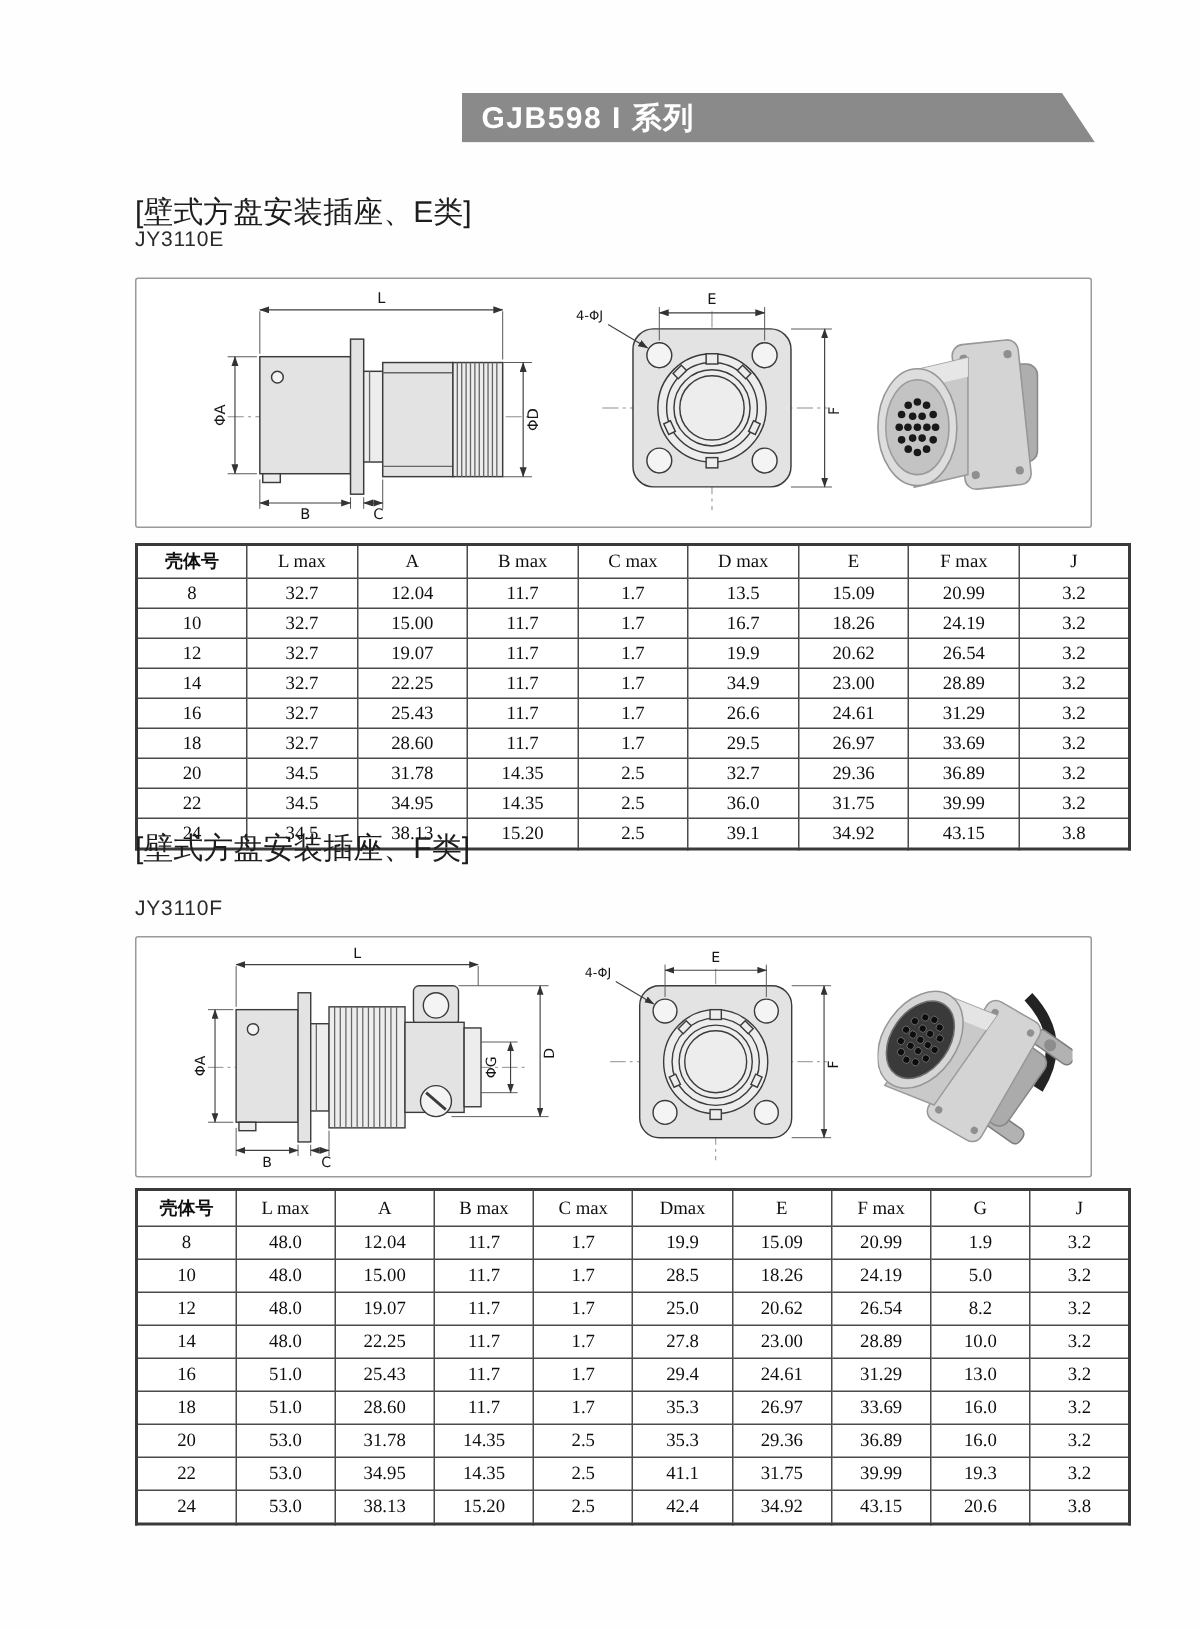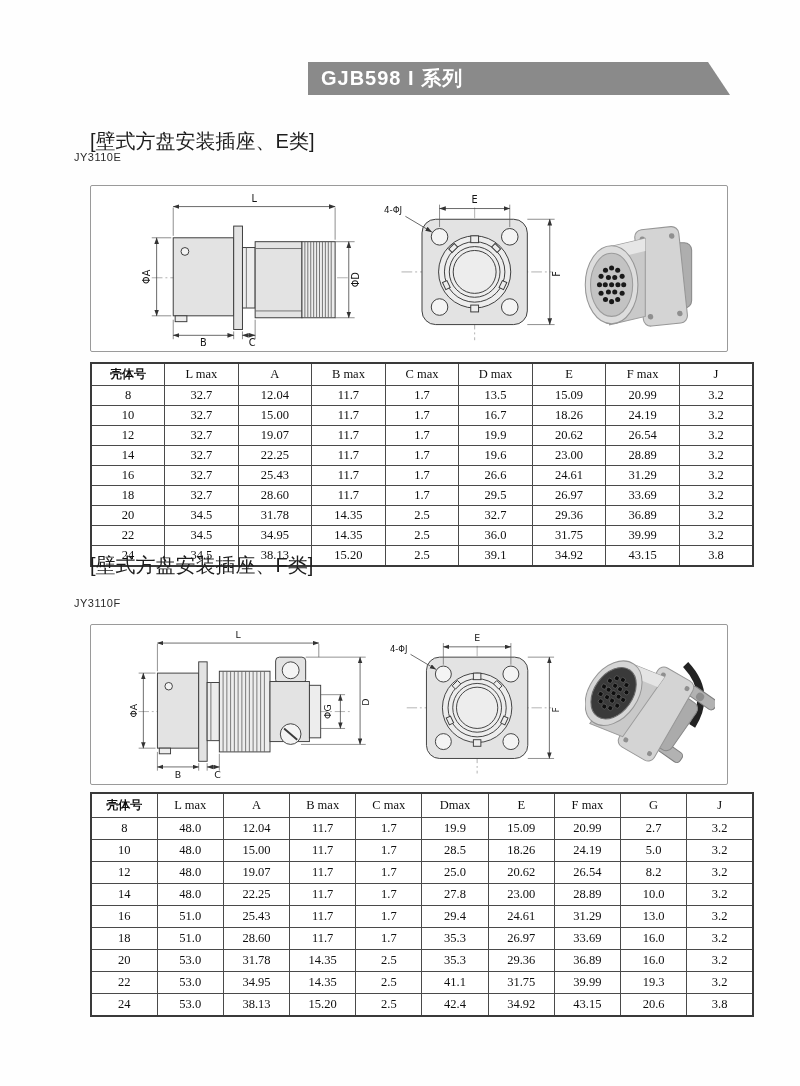--- a/index.html
+++ b/index.html
@@ -7,21 +7,21 @@
         font-family:"Liberation Sans",sans-serif;}
 
   
   .banner{position:absolute;left:308px;top:62px;width:422px;height:33px;background:#8a8a8a;
           clip-path:polygon(0 0,calc(100% - 22px) 0,100% 100%,0 100%);
           display:flex;align-items:center;padding-left:13px;box-sizing:border-box;}
   .banner span{color:#ffffff;font-weight:bold;font-size:20px;letter-spacing:1px;
                font-family:"Liberation Sans",sans-serif;}
 
   .sec-bracket{position:absolute;left:90px;font-size:20px;color:#1d1d1d;}
-  .sec-model{position:absolute;left:74px;font-size:11px;color:#2a2a2a;letter-spacing:.5px;}
+  .sec-model{position:absolute;left:90px;font-size:14px;color:#2a2a2a;letter-spacing:.5px;}
   #sec0-title{top:128px}
   #sec0-model{top:151px}
   #sec1-title{top:552px}
   #sec1-model{top:597px}
 
   .figbox{position:absolute;left:90px;width:638px;border:1px solid #9a9a9a;border-radius:2px;
           background:#ffffff;display:flex;align-items:center;justify-content:space-between;
           padding:0 12px;box-sizing:border-box;}
   #figbox0{top:185px;height:167px}
   #figbox1{top:624px;height:161px}
@@ -260,21 +260,21 @@
           <td>20.62</td>
           <td>26.54</td>
           <td>3.2</td>
         </tr>
         <tr>
           <td>14</td>
           <td>32.7</td>
           <td>22.25</td>
           <td>11.7</td>
           <td>1.7</td>
-          <td>19.6</td>
+          <td>34.9</td>
           <td>23.00</td>
           <td>28.89</td>
           <td>3.2</td>
         </tr>
         <tr>
           <td>16</td>
           <td>32.7</td>
           <td>25.43</td>
           <td>11.7</td>
           <td>1.7</td>
@@ -515,21 +515,21 @@
       <tbody>
         <tr>
           <td>8</td>
           <td>48.0</td>
           <td>12.04</td>
           <td>11.7</td>
           <td>1.7</td>
           <td>19.9</td>
           <td>15.09</td>
           <td>20.99</td>
-          <td>2.7</td>
+          <td>1.9</td>
           <td>3.2</td>
         </tr>
         <tr>
           <td>10</td>
           <td>48.0</td>
           <td>15.00</td>
           <td>11.7</td>
           <td>1.7</td>
           <td>28.5</td>
           <td>18.26</td>

